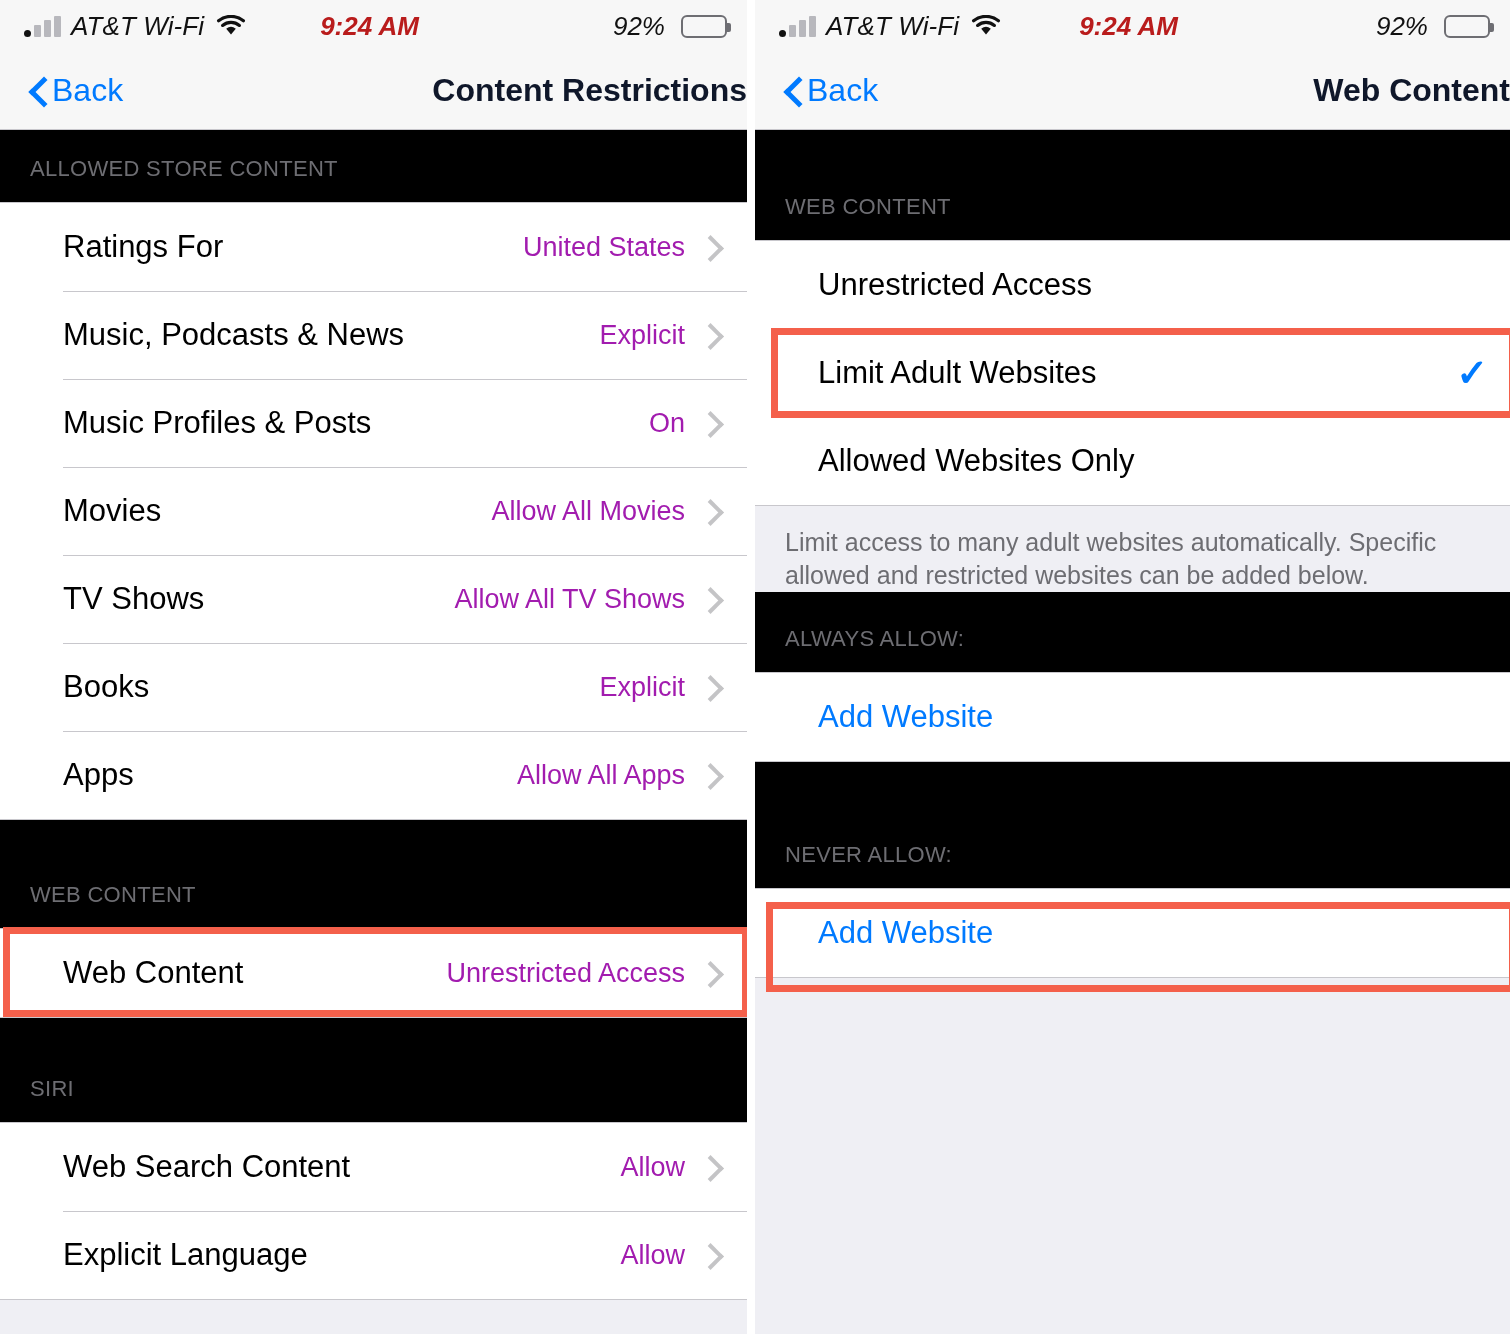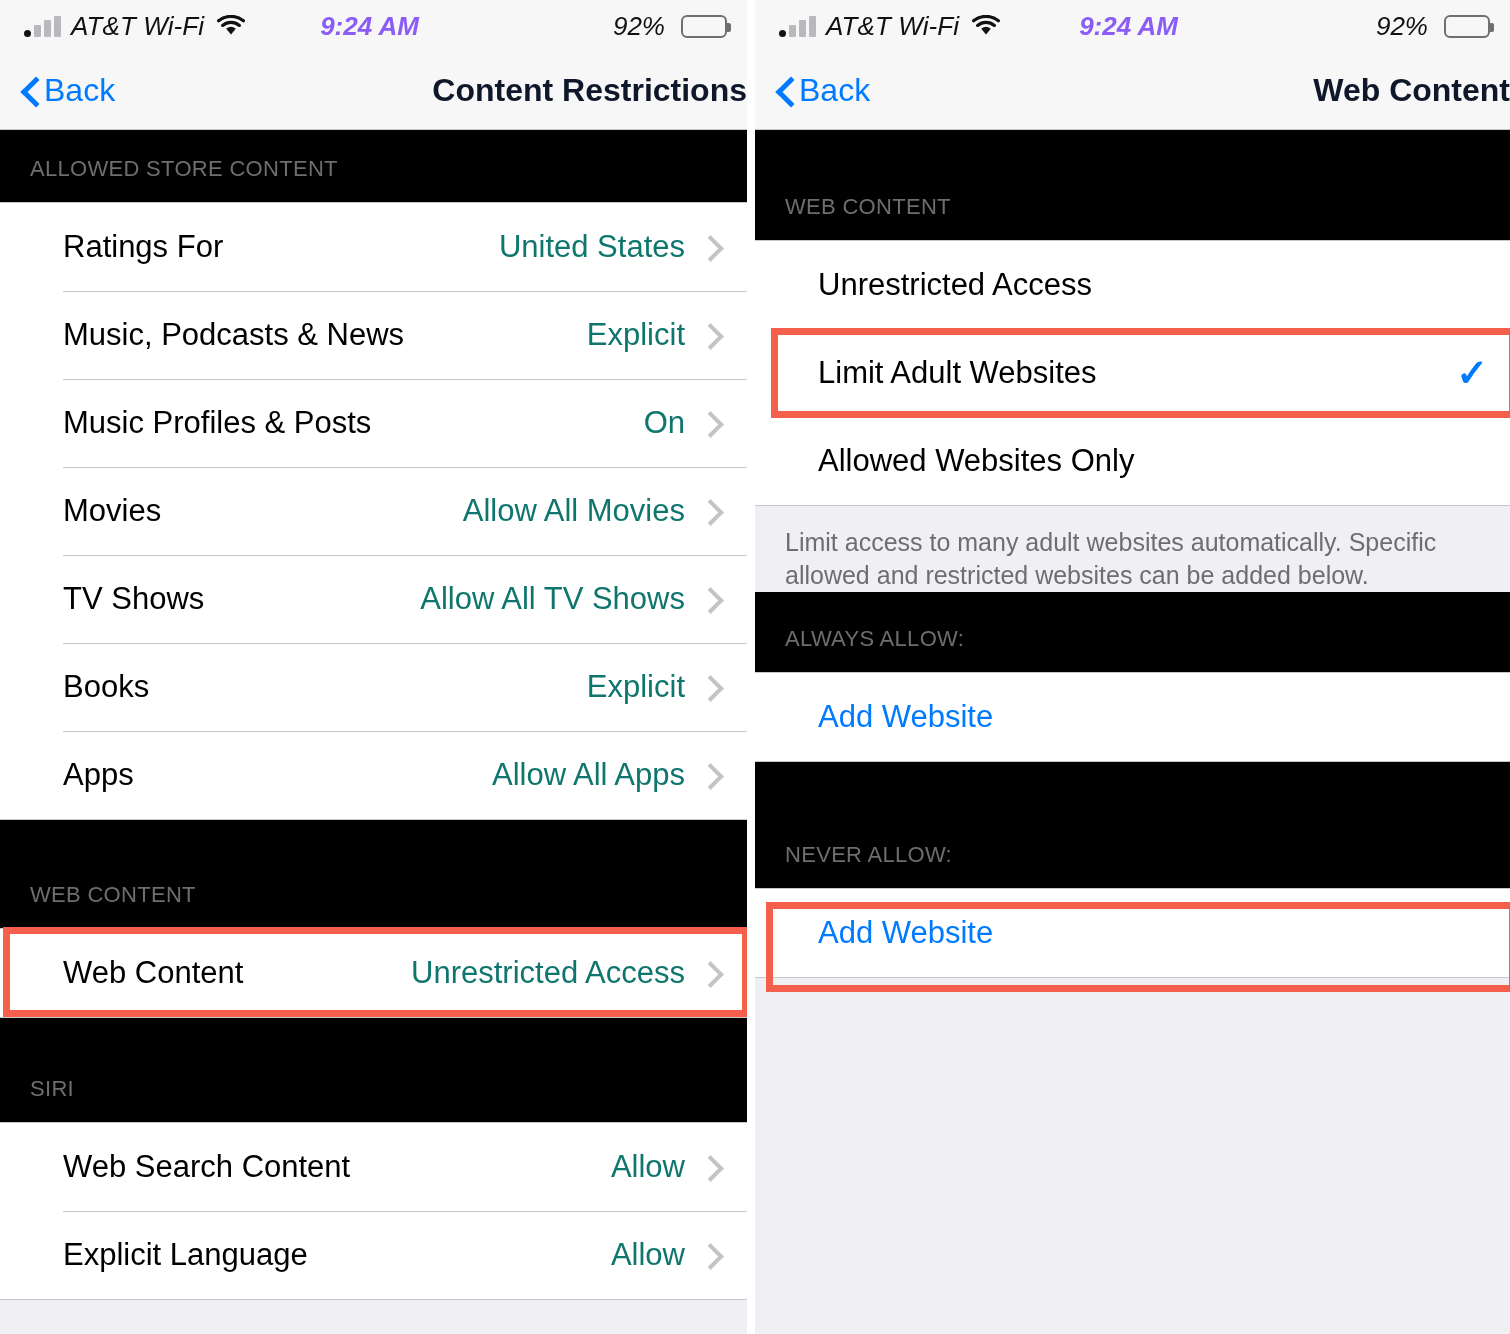--- a/index.html
+++ b/index.html
@@ -47,21 +47,21 @@
   .bars i:nth-child(3) { height: 17px; }
   .bars i:nth-child(4) { height: 21px; }
   .carrier { font-size: 26px; color: #111; letter-spacing: 0.1px; }
   .wifi { width: 30px; height: 22px; position: relative; margin-left: 2px; }
   .sb-center {
     position: absolute;
     left: 0; right: 8px;
     text-align: center;
     font-size: 26px;
     font-weight: bold;
-    color: #8b5cf6;
+    color: #b91c1c;
   }
   .sb-right {
     margin-left: auto;
     display: flex;
     align-items: center;
     gap: 16px;
     position: relative;
     z-index: 2;
   }
   .batt-pct { font-size: 26px; color: #111; }
@@ -83,21 +83,21 @@
   .batt .fill { height: 100%; background: #000; border-radius: 2px; }
 
   
   .navbar {
     height: 78px;
     background: #f7f7f7;
     border-bottom: 1px solid #c8c7cc;
     display: flex;
     align-items: center;
     position: relative;
-    padding: 0 20px 0 22px;
+    padding: 0 20px 0 30px;
   }
   .back {
     display: flex;
     align-items: center;
     gap: 6px;
     color: #007aff;
     font-size: 32px;
     cursor: pointer;
     position: relative;
     z-index: 2;
@@ -157,22 +157,22 @@
     height: 1px;
     background: #c8c7cc;
   }
   .row .label {
     font-size: 31px;
     color: #000;
     white-space: nowrap;
   }
   .row .value {
     margin-left: auto;
-    font-size: 31px;
-    color: #0f766e;
+    font-size: 27px;
+    color: #a21caf;
     white-space: nowrap;
   }
   .chev {
     width: 26px; height: 26px;
     margin-left: 14px;
     position: relative;
     flex: 0 0 auto;
   }
   .chev::before {
     content: "";

